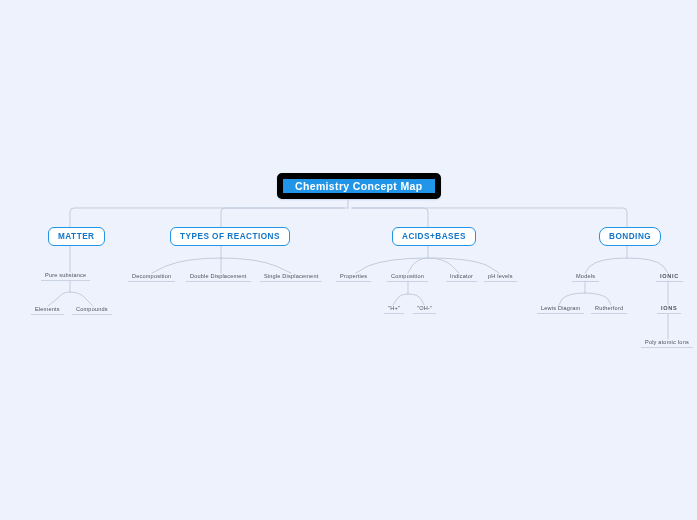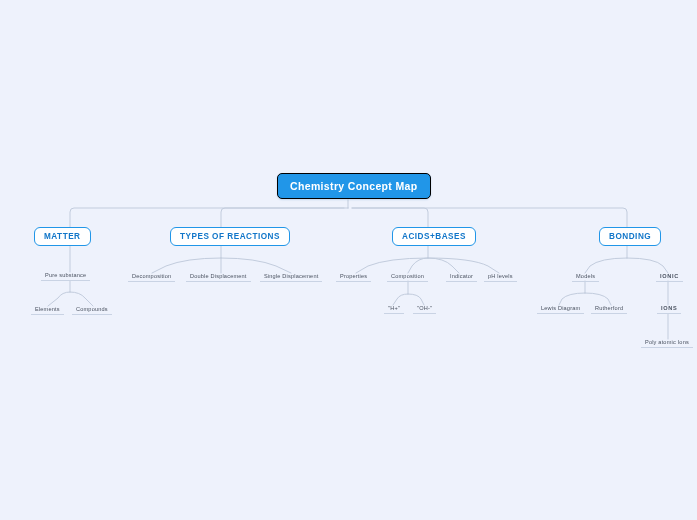--- a/index.html
+++ b/index.html
@@ -30,21 +30,21 @@
     position: absolute;
     box-sizing: border-box;
     white-space: nowrap;
     display: flex;
     align-items: center;
     justify-content: center;
   }
   
   .n-root {
     background: #2196e8;
-    border: 1px solid #000000;
+    border: 6px solid #000000;
     border-radius: 5px;
     color: #ffffff;
     font-size: 10.5px;
     font-weight: bold;
     letter-spacing: 0.35px;
     height: 26px;
     padding: 0 12px;
     box-shadow: 0 1px 2px rgba(30,110,180,0.18);
   }
   
@@ -120,33 +120,33 @@
 
       <path d="M668 281 L668 305"></path>
       <path d="M668 314 L668 339"></path>
     </g>
   </svg>
 
   <div class="node n-root" style="left:277px; top:173px;">
     <span>Chemistry Concept Map</span>
   </div>
 
-  <div class="node n-main" style="left:34px; top:227px;">
+  <div class="node n-main" style="left:48px; top:227px;">
     <span>MATTER</span>
   </div>
 
   <div class="node n-main" style="left:170px; top:227px;">
     <span>TYPES OF REACTIONS</span>
   </div>
 
   <div class="node n-main" style="left:392px; top:227px;justify-content:center;">
     <span>ACIDS+BASES</span>
   </div>
 
-  <div class="node n-main" style="left:599px; top:227px;">
+  <div class="node n-main" style="left:599px; top:227px;border-radius:8px;">
     <span>BONDING</span>
   </div>
 
   <div class="node n-leaf" style="left:41px; top:270px;">
     <span>Pure substance</span>
   </div>
   <div class="node n-leaf" style="left:31px; top:304px;">
     <span>Elements</span>
   </div>
   <div class="node n-leaf" style="left:72px; top:304px;">

